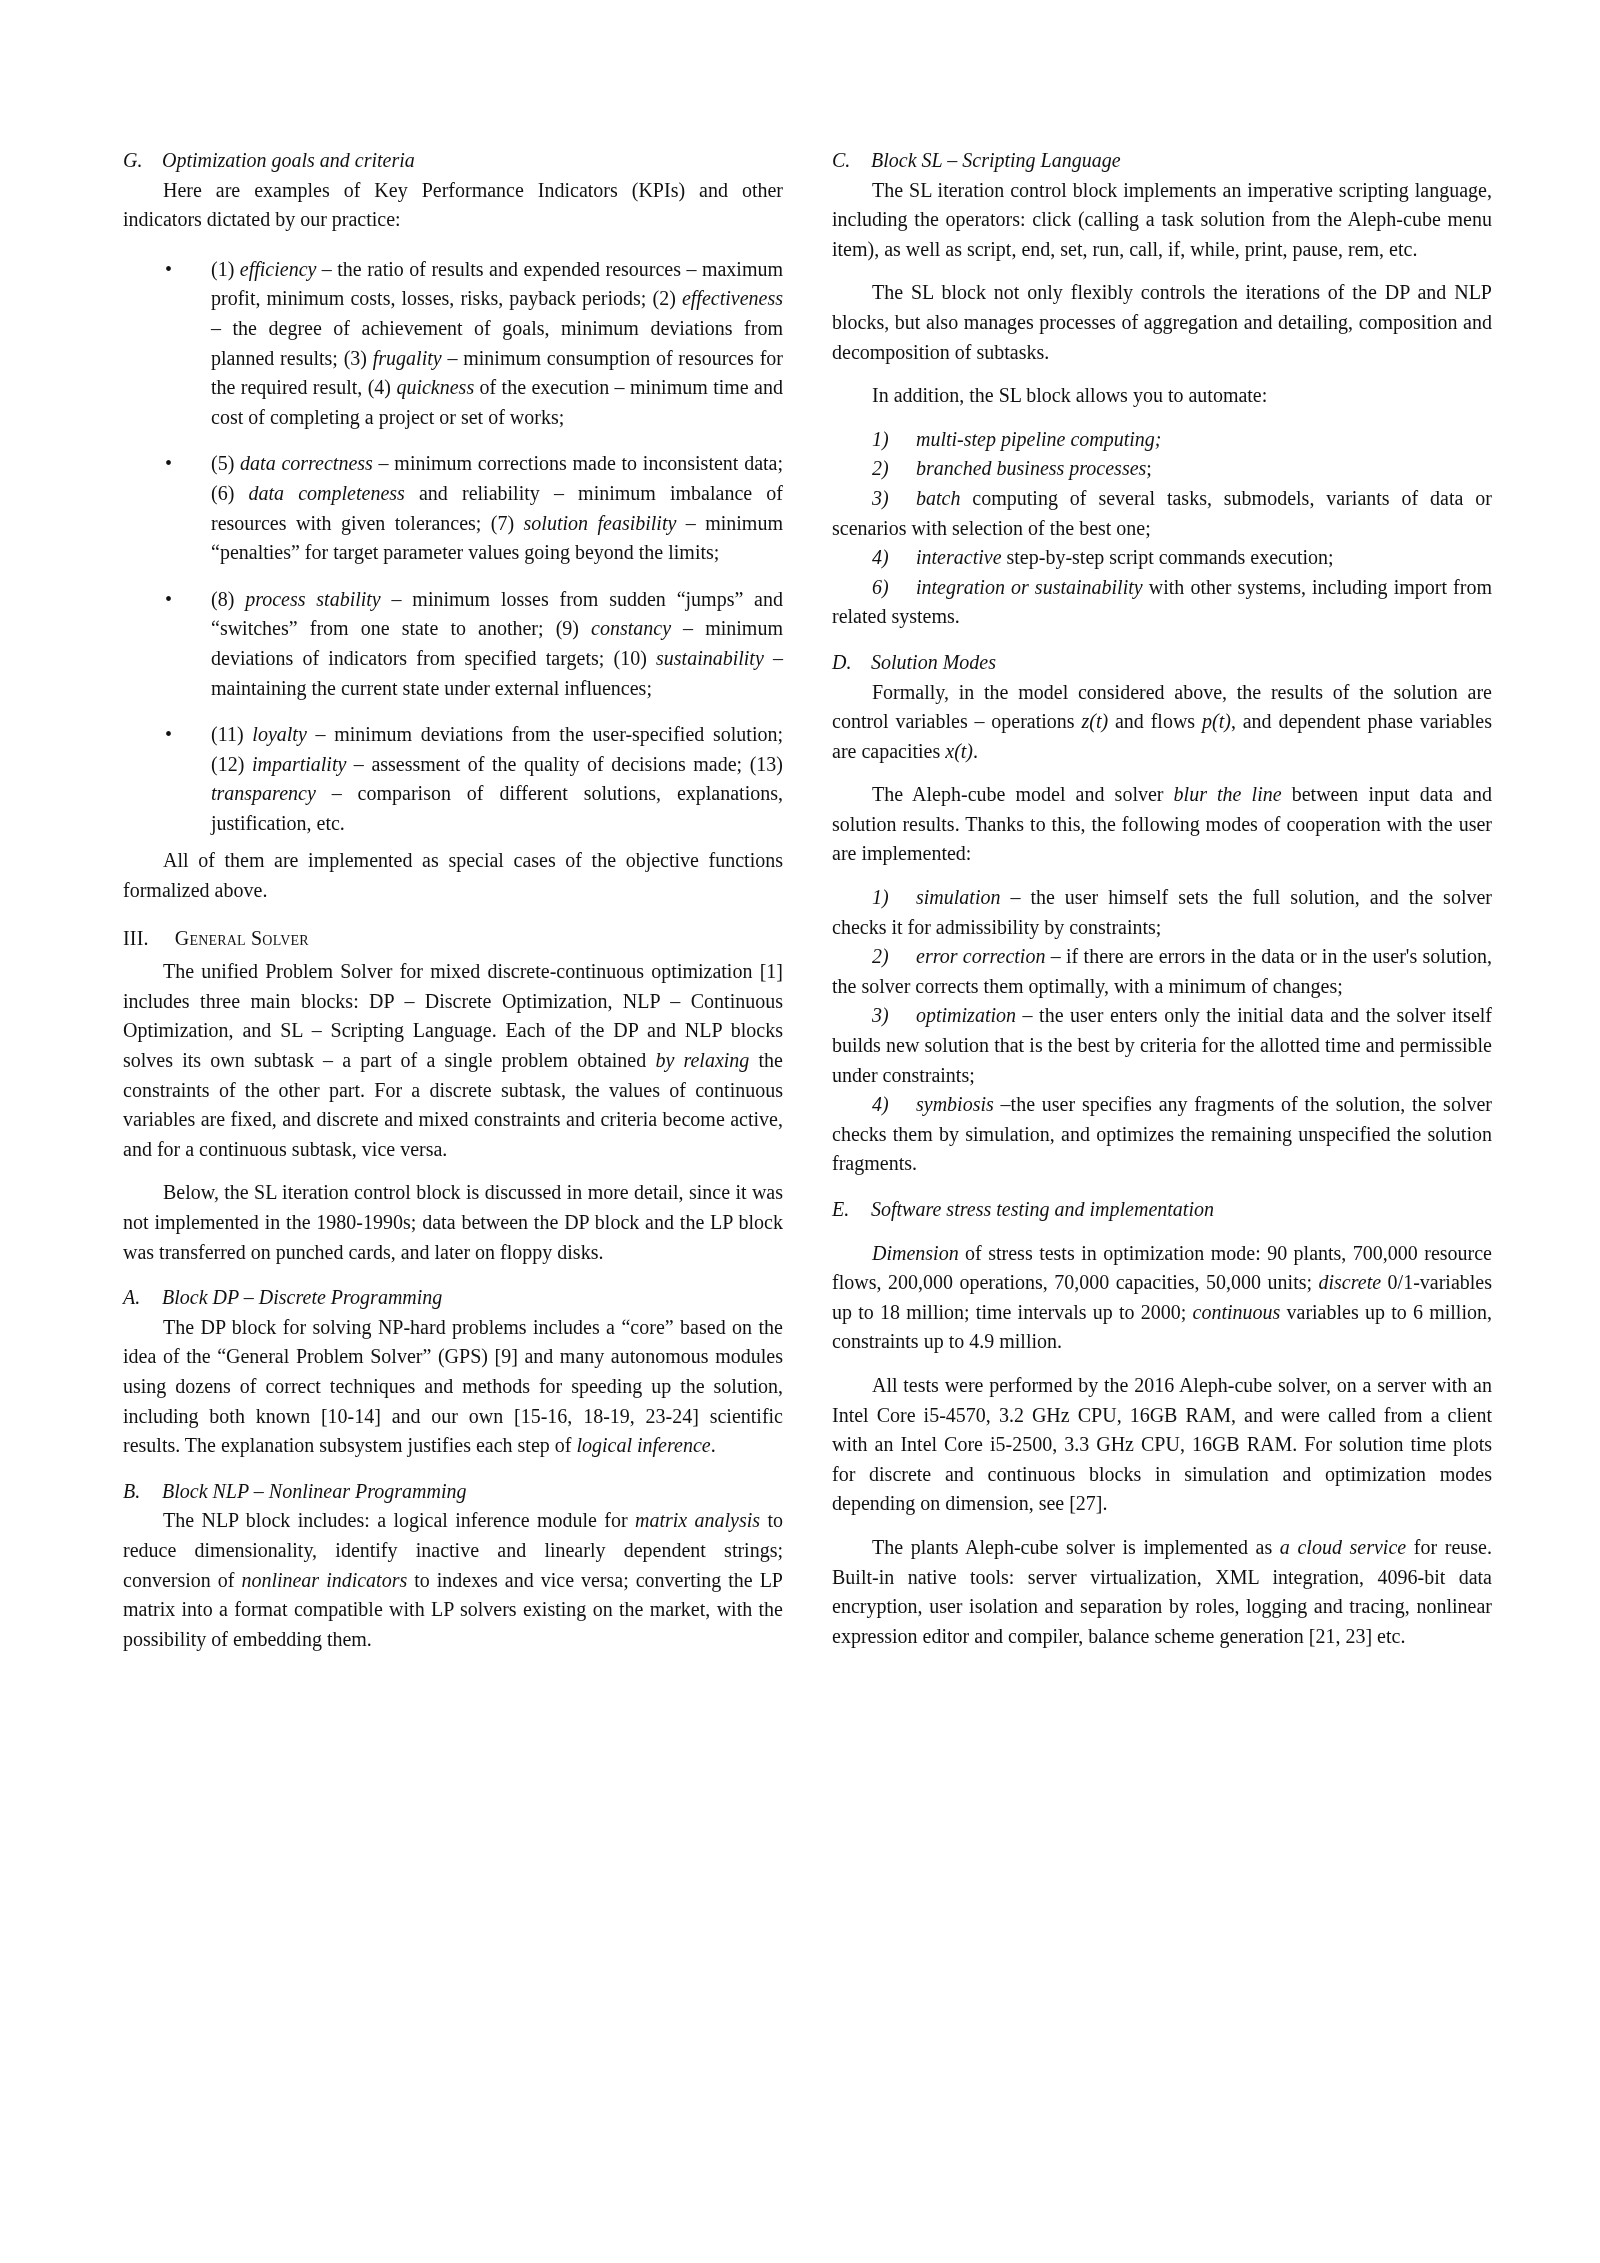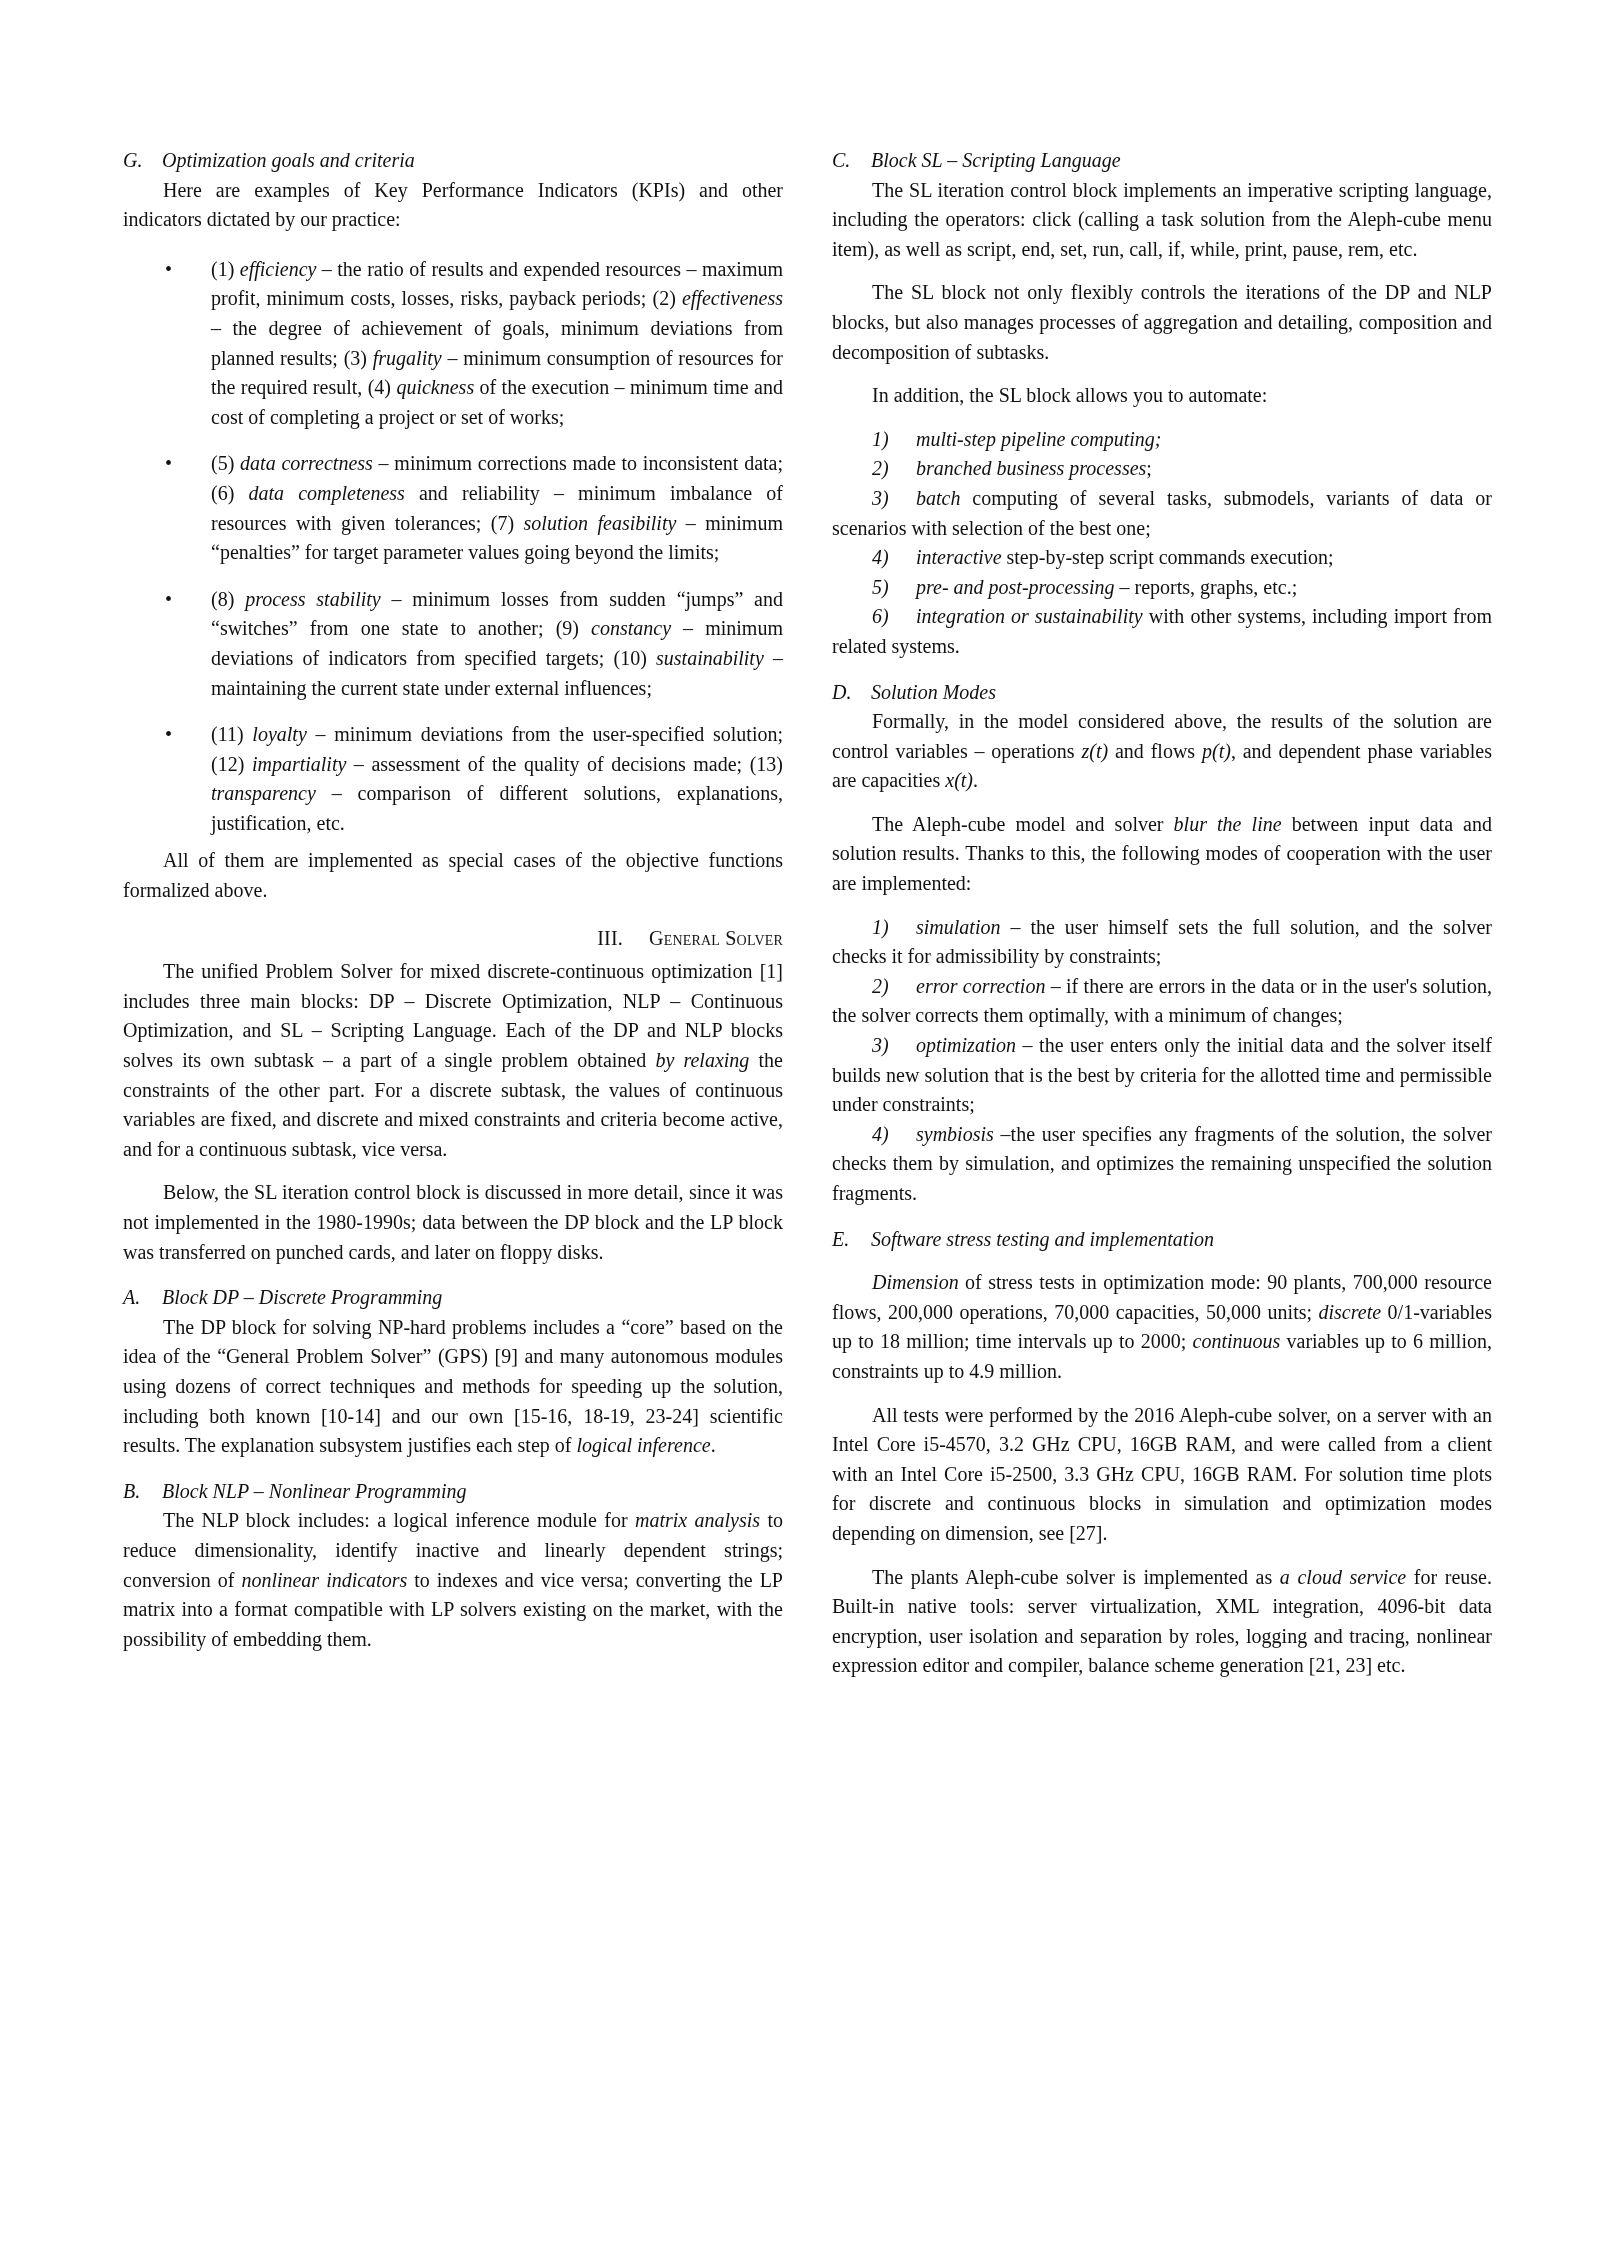--- a/index.html
+++ b/index.html
@@ -6,21 +6,21 @@
   body { width: 1600px; height: 2263px; position: relative; overflow: hidden;
          font-family: "Liberation Serif", "DejaVu Serif", serif; color: #111; }
   .col { position: absolute; top: 146px; width: 660px; font-size: 20px; line-height: 29.6px; }
   .col-left { left: 123px; }
   .col-right { left: 832px; }
   p { margin: 0; text-align: justify; }
   .para { text-indent: 40px; font-family: Liberation Serif, serif; }
   .gap { margin-top: 14px; }
   .subhead { font-style: italic; margin: 0; }
   .subhead .letter { display: inline-block; width: 39px; }
-  .sechead { text-align: right; margin: 18px 0 4px 0; font-variant: small-caps; letter-spacing: 0.2px; }
+  .sechead { text-align: left; margin: 18px 0 4px 0; font-variant: small-caps; letter-spacing: 0.2px; }
   .sechead .num { margin-right: 26px; }
   ul.bullets { list-style: none; margin: 20px 0 0 0; padding: 0; }
   ul.bullets li { position: relative; padding-left: 88px; margin-bottom: 17px; text-align: justify; }
   ul.bullets li .bullet { position: absolute; left: 42px; top: 0; }
   .numlist p { text-indent: 40px; }
   .numlist .n { font-style: italic; display: inline-block; width: 44px; text-indent: 0; }
   .sp-before-sub { margin-top: 16px; }
   i, .it { font-style: italic; }
 </style>
 </head>
@@ -56,21 +56,20 @@
   <p class="subhead"><span class="letter">C.</span><span>Block SL – Scripting Language</span></p>
   <p class="para">The SL iteration control block implements an imperative scripting language, including the operators: click (calling a task solution from the Aleph-cube menu item), as well as script, end, set, run, call, if, while, print, pause, rem, etc.</p>
   <p class="para gap">The SL block not only flexibly controls the iterations of the DP and NLP blocks, but also manages processes of aggregation and detailing, composition and decomposition of subtasks.</p>
   <p class="para gap">In addition, the SL block allows you to automate:</p>
 
   <div class="numlist gap">
     <p><span class="n">1)</span><span><span class="it">multi-step pipeline computing;</span></span></p>
     <p><span class="n">2)</span><span><span class="it">branched business processes</span><span>;</span></span></p>
     <p><span class="n">3)</span><span><span class="it">batch</span><span> computing of several tasks, submodels, variants of data or scenarios with selection of the best one;</span></span></p>
     <p><span class="n">4)</span><span><span class="it">interactive</span><span> step-by-step script commands execution;</span></span></p>
-    <p><span class="n">5)</span><span><span class="it">pre- and post-processing</span><span> – reports, graphs, etc.;</span></span></p>
     <p><span class="n">6)</span><span><span class="it">integration or sustainability</span><span> with other systems, including import from related systems.</span></span></p>
   </div>
 
   <p class="subhead sp-before-sub"><span class="letter">D.</span><span>Solution Modes</span></p>
   <p class="para"><span>Formally, in the model considered above, the results of the solution are control variables – operations </span><span class="it">z(t)</span><span> and flows </span><span class="it">p(t)</span><span>, and dependent phase variables are capacities </span><span class="it">x(t)</span><span>.</span></p>
   <p class="para gap"><span>The Aleph-cube model and solver </span><span class="it">blur the line</span><span> between input data and solution results. Thanks to this, the following modes of cooperation with the user are implemented:</span></p>
 
   <div class="numlist gap">
     <p><span class="n">1)</span><span><span class="it">simulation</span><span> – the user himself sets the full solution, and the solver checks it for admissibility by constraints;</span></span></p>
     <p><span class="n">2)</span><span><span class="it">error correction</span><span> – if there are errors in the data or in the user's solution, the solver corrects them optimally, with a minimum of changes;</span></span></p>

